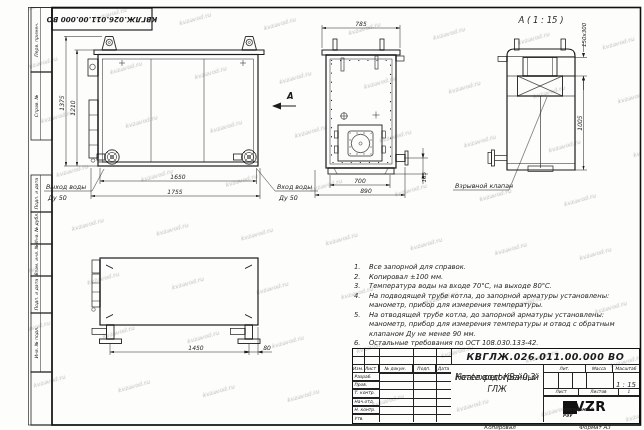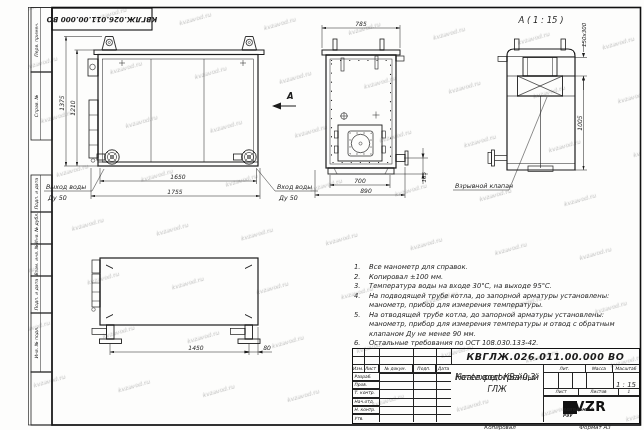--- a/index.html
+++ b/index.html
@@ -253,29 +253,29 @@
   <g font-size="6" text-anchor="middle">
     <text x="196" y="349.8">1450</text>
     <text x="267" y="349.8">80</text>
   </g>
 </svg>
 
 
 <div class="notes">
   <div class="note-row">
         <span class="note-num">1.</span>
-        <span class="note-text">Все манометр для справок.</span>
+        <span class="note-text">Все запорной для справок.</span>
       </div>
   <div class="note-row">
         <span class="note-num">2.</span>
         <span class="note-text">Копировал ±100 мм.</span>
       </div>
   <div class="note-row">
         <span class="note-num">3.</span>
-        <span class="note-text">Температура воды на входе 30°С, на выходе 95°С.</span>
+        <span class="note-text">Температура воды на входе 70°С, на выходе 80°С.</span>
       </div>
   <div class="note-row">
         <span class="note-num">4.</span>
         <span class="note-text">На подводящей трубе котла, до запорной арматуры установлены: манометр, прибор для измерения температуры.</span>
       </div>
   <div class="note-row">
         <span class="note-num">5.</span>
         <span class="note-text">На отводящей трубе котла, до запорной арматуры установлены: манометр, прибор для измерения температуры и отвод с обратным клапаном Ду не менее 90 мм.</span>
       </div>
   <div class="note-row">

